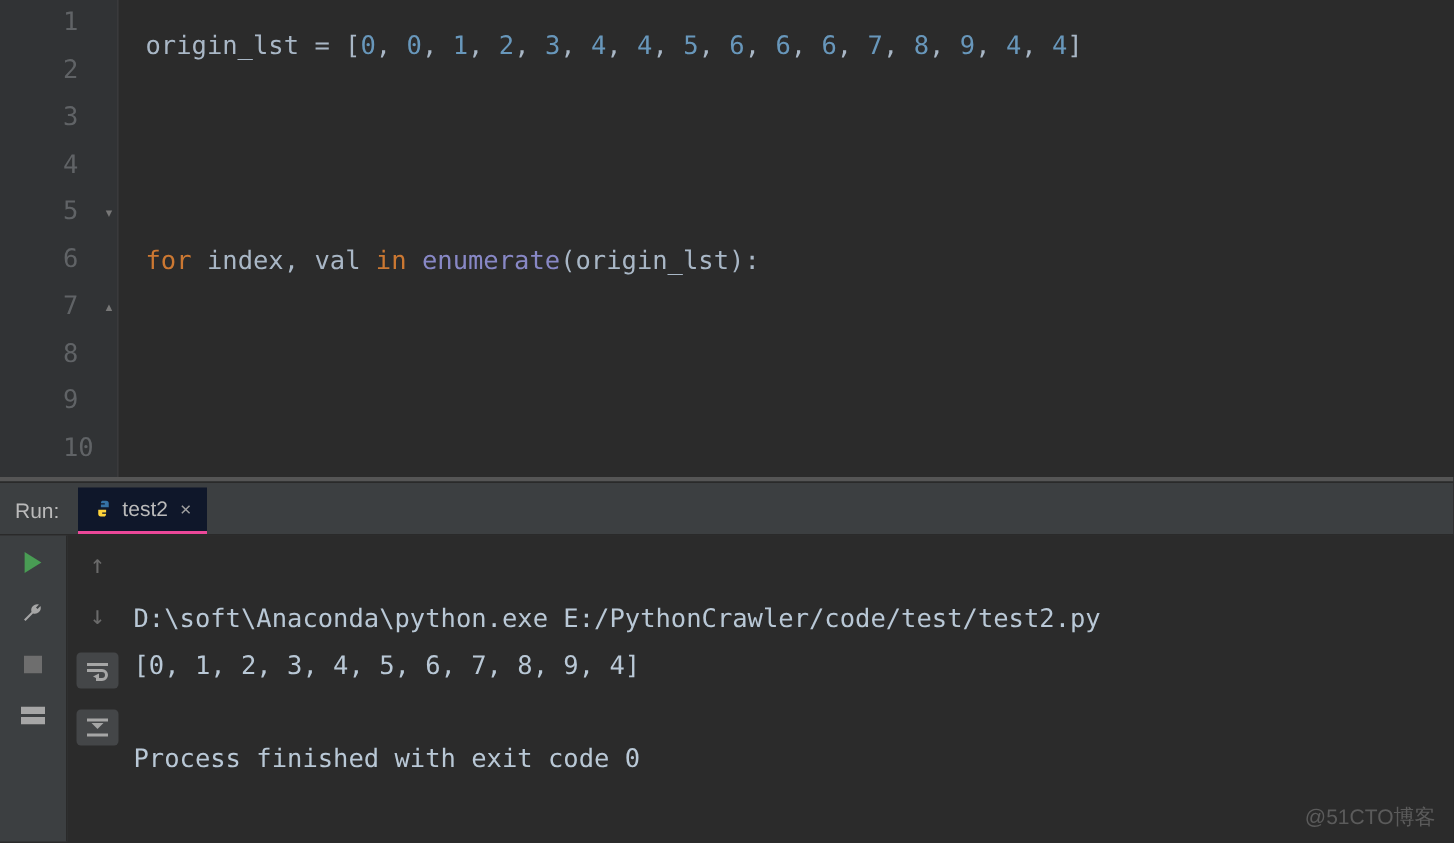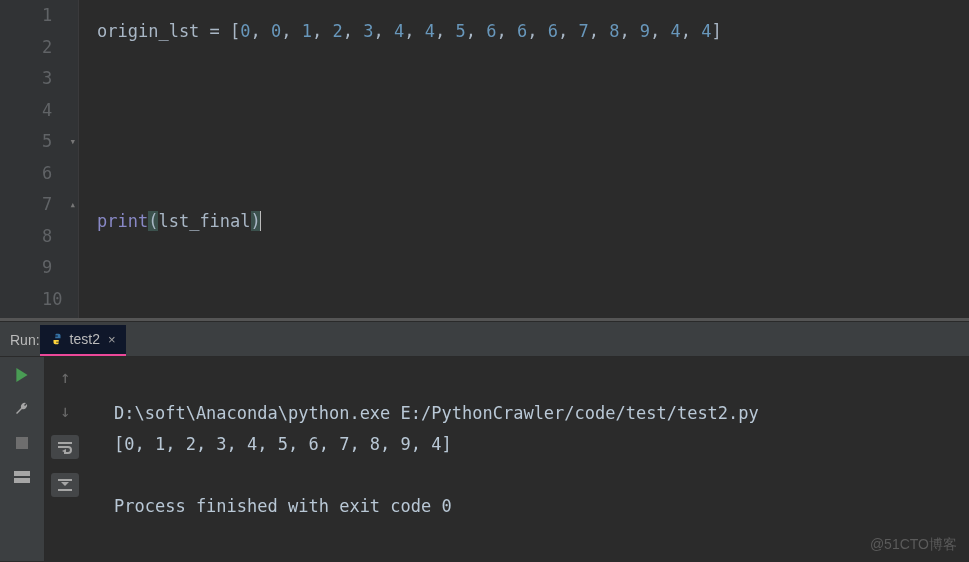--- a/index.html
+++ b/index.html
@@ -14,32 +14,32 @@
   .kw { color: #cc7832; }
   .fn { color: #ffc66d; }
   .id { color: #a9b7c6; }
   .num2 { color: #6897bb; }
   .op { color: #a9b7c6; }
   .builtin { color: #8888c6; }
   .bracket-paren-hl { background: #3b514d; }
   .caret { border-right: 1px solid #bbb; margin-left: -1px; }
   .thick-sep { height: 3px; background: #555; }
   .runbar { height: 36px; background: #3c3f41; display: flex; align-items: flex-end; padding-left: 10px; color: #bbb; font-family: sans-serif; font-size: 14px; border-top: 1px solid #2a2a2a; border-bottom: 1px solid #2a2a2a; }
-  .runbar .label { padding-bottom: 8px; }
+  .runbar .label { margin-right: 12px; padding-bottom: 8px; }
   .tab { display: flex; align-items: center; gap: 6px; padding: 6px 10px 7px 10px; background: #0f172a; border-bottom: 2px solid #ec4899; }
   .tab .py-icon { width: 14px; height: 14px; position: relative; }
   .tab .py-icon svg { width: 14px; height: 14px; display: block; }
   .tab .close { color: #a0a0a0; font-size: 13px; margin-left: 2px; }
   .console-wrap { display: flex; height: 204px; background: #2b2b2b; }
   .toolcol { width: 45px; background: #3c3f41; display: flex; flex-direction: column; align-items: center; padding-top: 8px; gap: 14px; border-right: 1px solid #2a2a2a; }
   .toolcol .ico { width: 20px; height: 20px; display: flex; align-items: center; justify-content: center; color: #a6a6a6; }
   .arrowcol { width: 40px; display: flex; flex-direction: column; align-items: center; padding-top: 10px; gap: 14px; }
   .arrowcol .ico { width: 20px; height: 20px; display: flex; align-items: center; justify-content: center; color: #6a6a6a; }
   .arrowcol .boxed { background: #444648; border-radius: 3px; width: 28px; height: 24px; display:flex; align-items:center; justify-content:center; }
-  .console { flex: 1; padding: 10px 0 0 4px; font-family: "Consolas","Menlo",monospace; font-size: 17px; color: #b9c8d6; line-height: 31px; white-space: pre; margin-left: 25px; }
+  .console { flex: 1; padding: 10px 0 0 4px; font-family: "Consolas","Menlo",monospace; font-size: 17px; color: #b9c8d6; line-height: 31px; white-space: pre; }
   .watermark { position: absolute; right: 12px; bottom: 8px; color: #5b5b5b; font-family: sans-serif; font-size: 14px; }
   .green { color: #499c54; }
   .grey { color: #808080; }
 </style>
 </head>
 <body>
 
 <div class="editor">
   <div class="gutter">
     <div class="gline">
@@ -72,22 +72,22 @@
         <span class="num">9</span>
       </div>
     <div class="gline">
         <span class="num">10</span>
       </div>
   </div>
   <div class="code">
     <div class="cline"><span class="id">origin_lst</span><span class="op"> = [</span><span id="l1vals"><span class="num2">0</span><span class="op">, </span><span class="num2">0</span><span class="op">, </span><span class="num2">1</span><span class="op">, </span><span class="num2">2</span><span class="op">, </span><span class="num2">3</span><span class="op">, </span><span class="num2">4</span><span class="op">, </span><span class="num2">4</span><span class="op">, </span><span class="num2">5</span><span class="op">, </span><span class="num2">6</span><span class="op">, </span><span class="num2">6</span><span class="op">, </span><span class="num2">6</span><span class="op">, </span><span class="num2">7</span><span class="op">, </span><span class="num2">8</span><span class="op">, </span><span class="num2">9</span><span class="op">, </span><span class="num2">4</span><span class="op">, </span><span class="num2">4</span></span><span class="op">]</span></div>
     <div class="cline"></div>
     <div class="cline"></div>
+    <div class="cline"><span class="kw">for </span><span class="id">index</span><span class="op">, </span><span class="id">val</span><span class="kw"> in </span><span class="builtin">enumerate</span><span class="op">(</span><span class="id">origin_lst</span><span class="op">):</span></div>
     <div class="cline"></div>
-    <div class="cline"><span class="builtin">print</span><span class="op bracket-paren-hl">(</span><span class="id">lst_final</span><span class="op bracket-paren-hl">)</span><span class="caret"></span></div>
     <div class="cline"></div>
   </div>
 </div>
 
 <div class="thick-sep"></div>
 
 <div class="runbar">
   <span class="label">Run:</span>
   <div class="tab">
     <span class="py-icon">

